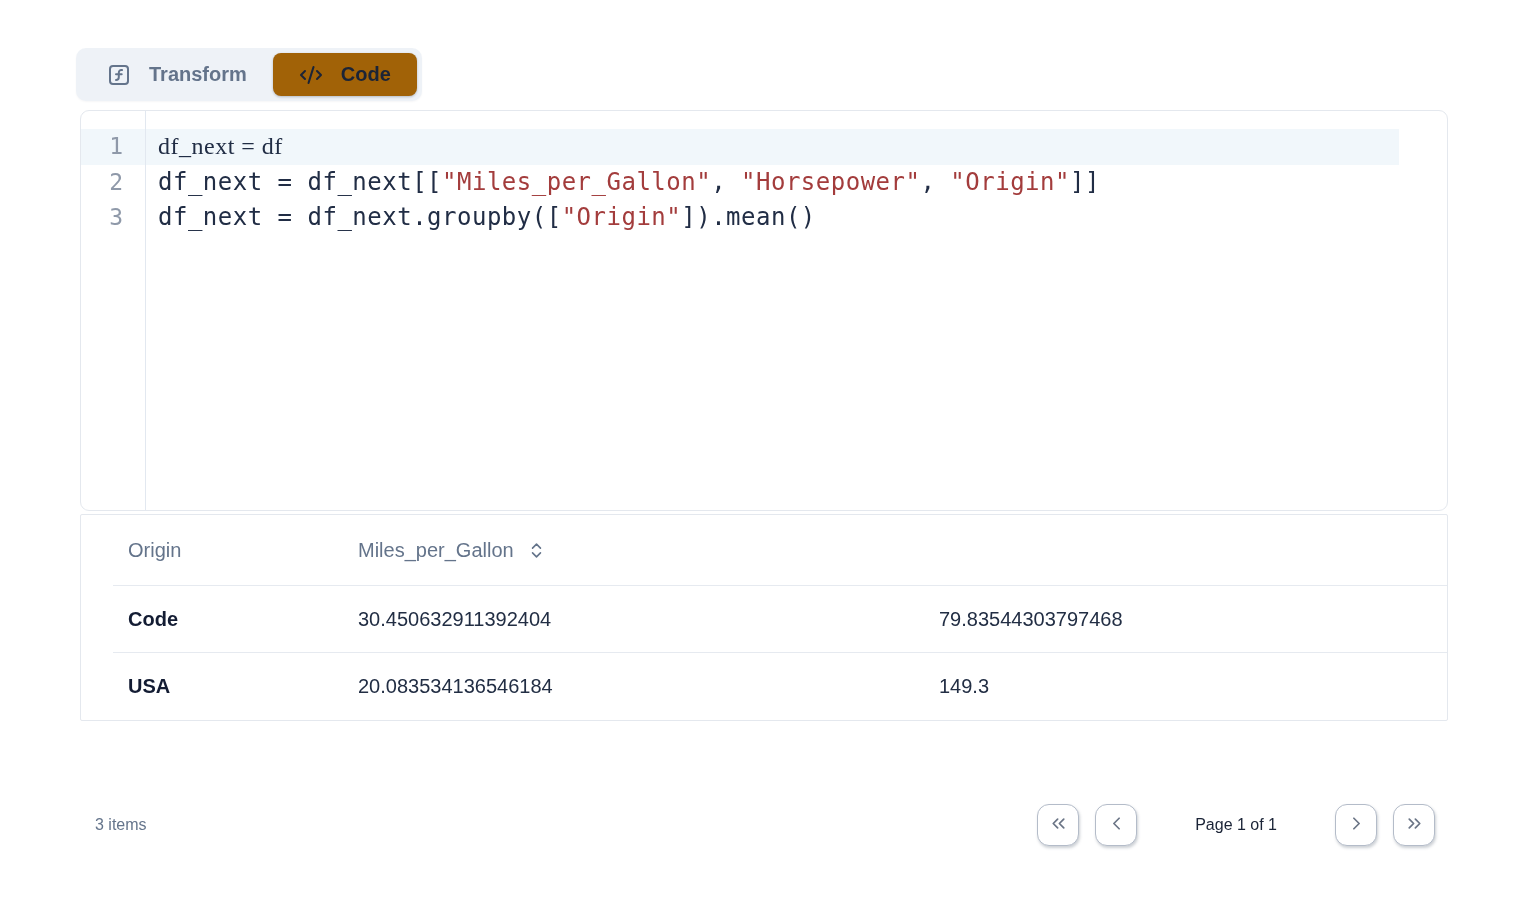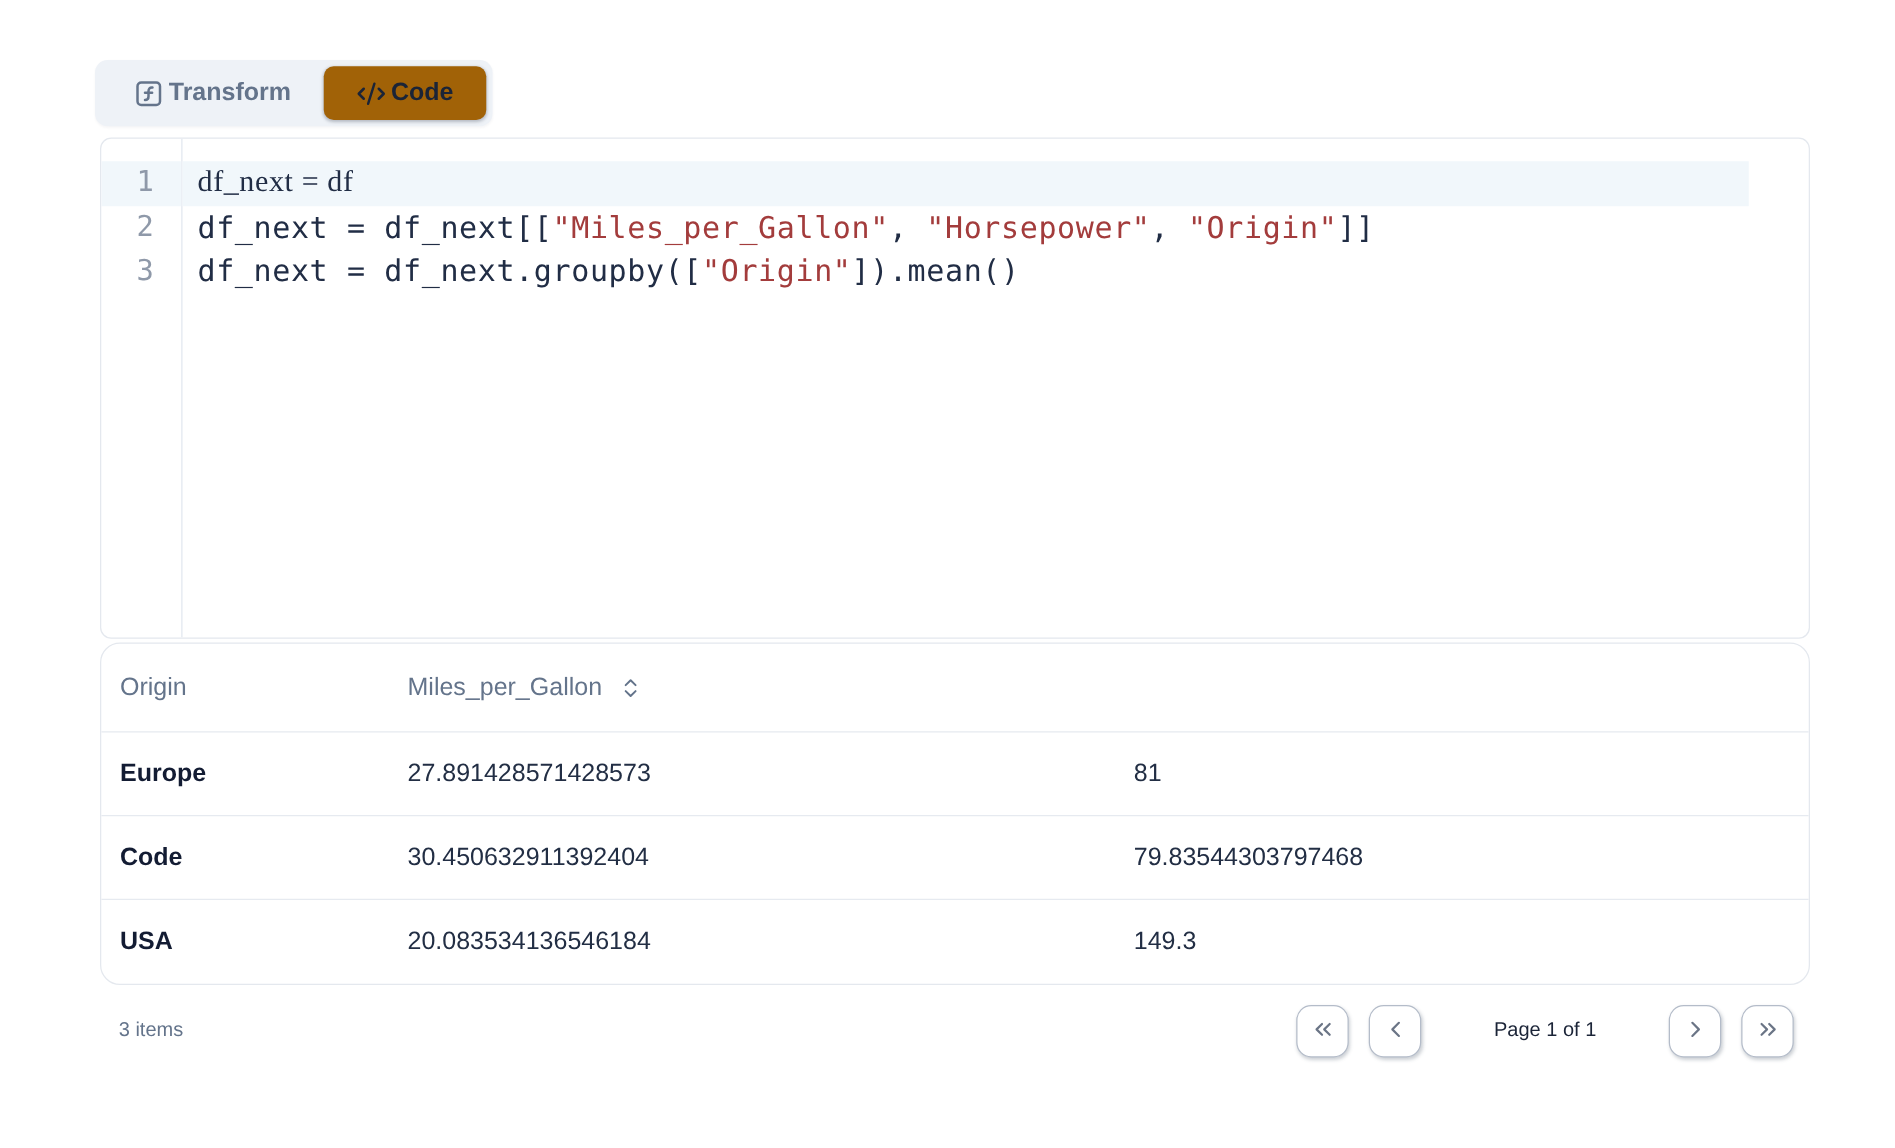--- a/index.html
+++ b/index.html
@@ -20,21 +20,21 @@
     background: #eef2f7;
     border-radius: 10px;
     display: inline-flex; align-items: center;
     padding: 0 5px;
     box-shadow: 0 1px 2px rgba(15,23,42,.04);
   }
   .tab {
     height: 43px;
     border: none; background: transparent;
     border-radius: 8px;
-    display: inline-flex; align-items: center; gap: 4px;
+    display: inline-flex; align-items: center; gap: 18px;
     padding: 0 26px;
     font-family: "Liberation Sans", sans-serif;
     font-size: 20px; font-weight: 600;
     color: #64748b;
     cursor: pointer;
   }
   .tab.active {
     background: #a16207;
     color: #1b2437;
     box-shadow: 0 1px 3px rgba(15,23,42,.18), 0 1px 2px rgba(15,23,42,.08);
@@ -82,23 +82,24 @@
   }
   .code-line.active, .gutter-cell.active { background: #f1f7fb; }
   .code-line.active { margin-right: 48px; font-family: Liberation Serif, serif; }
   .tok-string { color: #a33c3c; }
 
   
   .datatable {
     position: absolute; left: 80px; top: 514px;
     width: 1368px;
     border: 1px solid #e4e8ee;
-    border-radius: 16px;
+    border-radius: 2px;
     background: #ffffff;
     overflow: hidden;
+    padding-left: 32px;
   }
   .trow {
     display: grid;
     grid-template-columns: 230px 581px 1fr;
     align-items: center;
   }
   .thead .trow { height: 71px; border-bottom: 1px solid #e6eaf0; }
   .tbody .trow { height: 67px; border-bottom: 1px solid #e6eaf0; }
   .tbody .trow:last-child { border-bottom: none; }
   .hcell {
@@ -189,25 +190,20 @@
             <svg viewBox="0 0 24 24" fill="none" stroke="currentColor" stroke-width="2" stroke-linecap="round" stroke-linejoin="round">
               <path d="m7 15 5 5 5-5"></path>
               <path d="m7 9 5-5 5 5"></path>
             </svg>
           </span>
         </div>
       </div>
   </div>
   <div class="tbody" id="tbody">
       <div class="trow">
-        <div class="cell origin">Europe</div>
-        <div class="cell num">27.891428571428573</div>
-        <div class="cell num">81</div>
-      </div>
-      <div class="trow">
         <div class="cell origin">Code</div>
         <div class="cell num">30.450632911392404</div>
         <div class="cell num">79.83544303797468</div>
       </div>
       <div class="trow">
         <div class="cell origin">USA</div>
         <div class="cell num">20.083534136546184</div>
         <div class="cell num">149.3</div>
       </div>
     </div>

